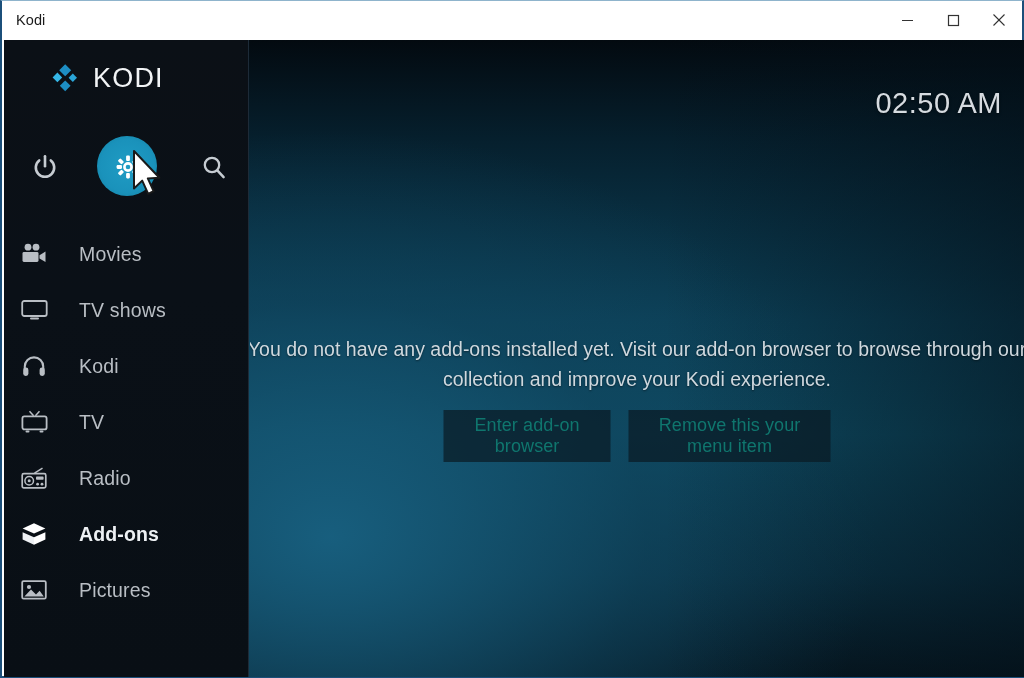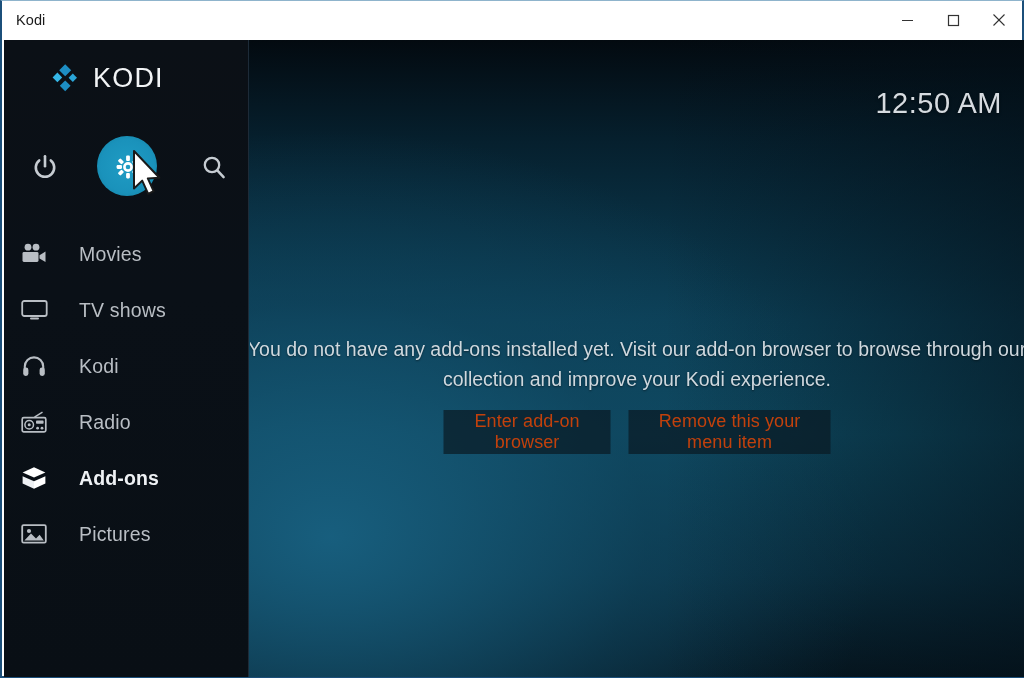--- a/index.html
+++ b/index.html
@@ -156,25 +156,25 @@
     white-space:nowrap;
     text-shadow:0 1px 2px rgba(0,0,0,.45);
   }
 
   #btn-row {
     position:absolute; left:50%; top:362px;
     transform:translateX(-50%);
     display:flex; gap:18px;
   }
   .kodi-btn {
-    height:44px;
+    height:52px;
     padding:0 30px;
     display:flex; align-items:center; justify-content:center;
     background:rgba(10,26,36,.72);
-    color:#c2410c;
+    color:#0f766e;
     font-size:18px;
     letter-spacing:.1px;
     border:none;
     cursor:default;
     font-family:"Liberation Sans", sans-serif;
   }
 
   
   #cursor {
     position:absolute; left:126px; top:108px;
@@ -219,21 +219,21 @@
         <div class="msg-line">You do not have any add-ons installed yet. Visit our add-on browser to browse through our</div>
         <div class="msg-line">collection and improve your Kodi experience.</div>
       </div>
 
       <div id="btn-row">
         <button class="kodi-btn">Enter add-on browser</button>
         <button class="kodi-btn">Remove this your menu item</button>
       </div>
     </div>
 
-    <div id="clock">12:50 AM</div>
+    <div id="clock">02:50 AM</div>
 
     <div id="sidebar">
 
       <div id="logo-row">
         <span id="logo-mark">
           <svg width="32" height="32" viewBox="0 0 32 32" aria-hidden="true">
             <g fill="#2aa5d8">
               <path d="M15.2 2.2 L21.2 8.2 L15.2 14.2 L9.2 8.2 Z" fill="#1d8ec4"></path>
               <path d="M7.4 10.6 L12.2 15.4 L7.4 20.2 L2.6 15.4 Z" fill="#35b7e8"></path>
               <path d="M22.8 11.6 L27.0 15.8 L22.8 20.0 L18.6 15.8 Z" fill="#2aa5d8"></path>
@@ -307,20 +307,32 @@
             <svg width="24" height="24" viewBox="0 0 24 24" aria-hidden="true">
               <path d="M2.8 15.5 V12.6 A9.2 9.2 0 0 1 21.2 12.6 V15.5" fill="none" stroke="#b9bec4" stroke-width="2.1"></path>
               <rect x="1.2" y="13.6" width="5.2" height="8.4" rx="2.4" fill="#b9bec4"></rect>
               <rect x="17.6" y="13.6" width="5.2" height="8.4" rx="2.4" fill="#b9bec4"></rect>
             </svg>
           </span>
           <span class="menu-label">Kodi</span>
         </div>
 
 
+        <div class="menu-item">
+          <span class="menu-icon">
+            <svg width="27" height="24" viewBox="0 0 27 24" aria-hidden="true">
+              <line x1="8.5" y1="1.2" x2="12.6" y2="5.8" stroke="#b9bec4" stroke-width="1.5"></line>
+              <line x1="18.5" y1="1.2" x2="14.4" y2="5.8" stroke="#b9bec4" stroke-width="1.5"></line>
+              <rect x="1.4" y="6.4" width="24.2" height="13" rx="2" fill="none" stroke="#b9bec4" stroke-width="1.8"></rect>
+              <rect x="4.5" y="20.6" width="4" height="2" rx="1" fill="#b9bec4"></rect>
+              <rect x="18.5" y="20.6" width="4" height="2" rx="1" fill="#b9bec4"></rect>
+            </svg>
+          </span>
+          <span class="menu-label">TV</span>
+        </div>
 
         <div class="menu-item">
           <span class="menu-icon">
             <svg width="26" height="22" viewBox="0 0 26 22" aria-hidden="true">
               <line x1="13.5" y1="6.2" x2="21.5" y2="1.2" stroke="#b9bec4" stroke-width="1.5"></line>
               <rect x="1.2" y="6.6" width="23.6" height="14.2" rx="1.6" fill="none" stroke="#b9bec4" stroke-width="1.7"></rect>
               <circle cx="8.2" cy="13.8" r="4.3" fill="none" stroke="#b9bec4" stroke-width="1.5"></circle>
               <circle cx="8.2" cy="13.8" r="1.5" fill="#b9bec4"></circle>
               <rect x="15.0" y="9.6" width="7.6" height="3.2" rx="0.8" fill="#b9bec4"></rect>
               <circle cx="16.6" cy="17.2" r="1.4" fill="#b9bec4"></circle>

